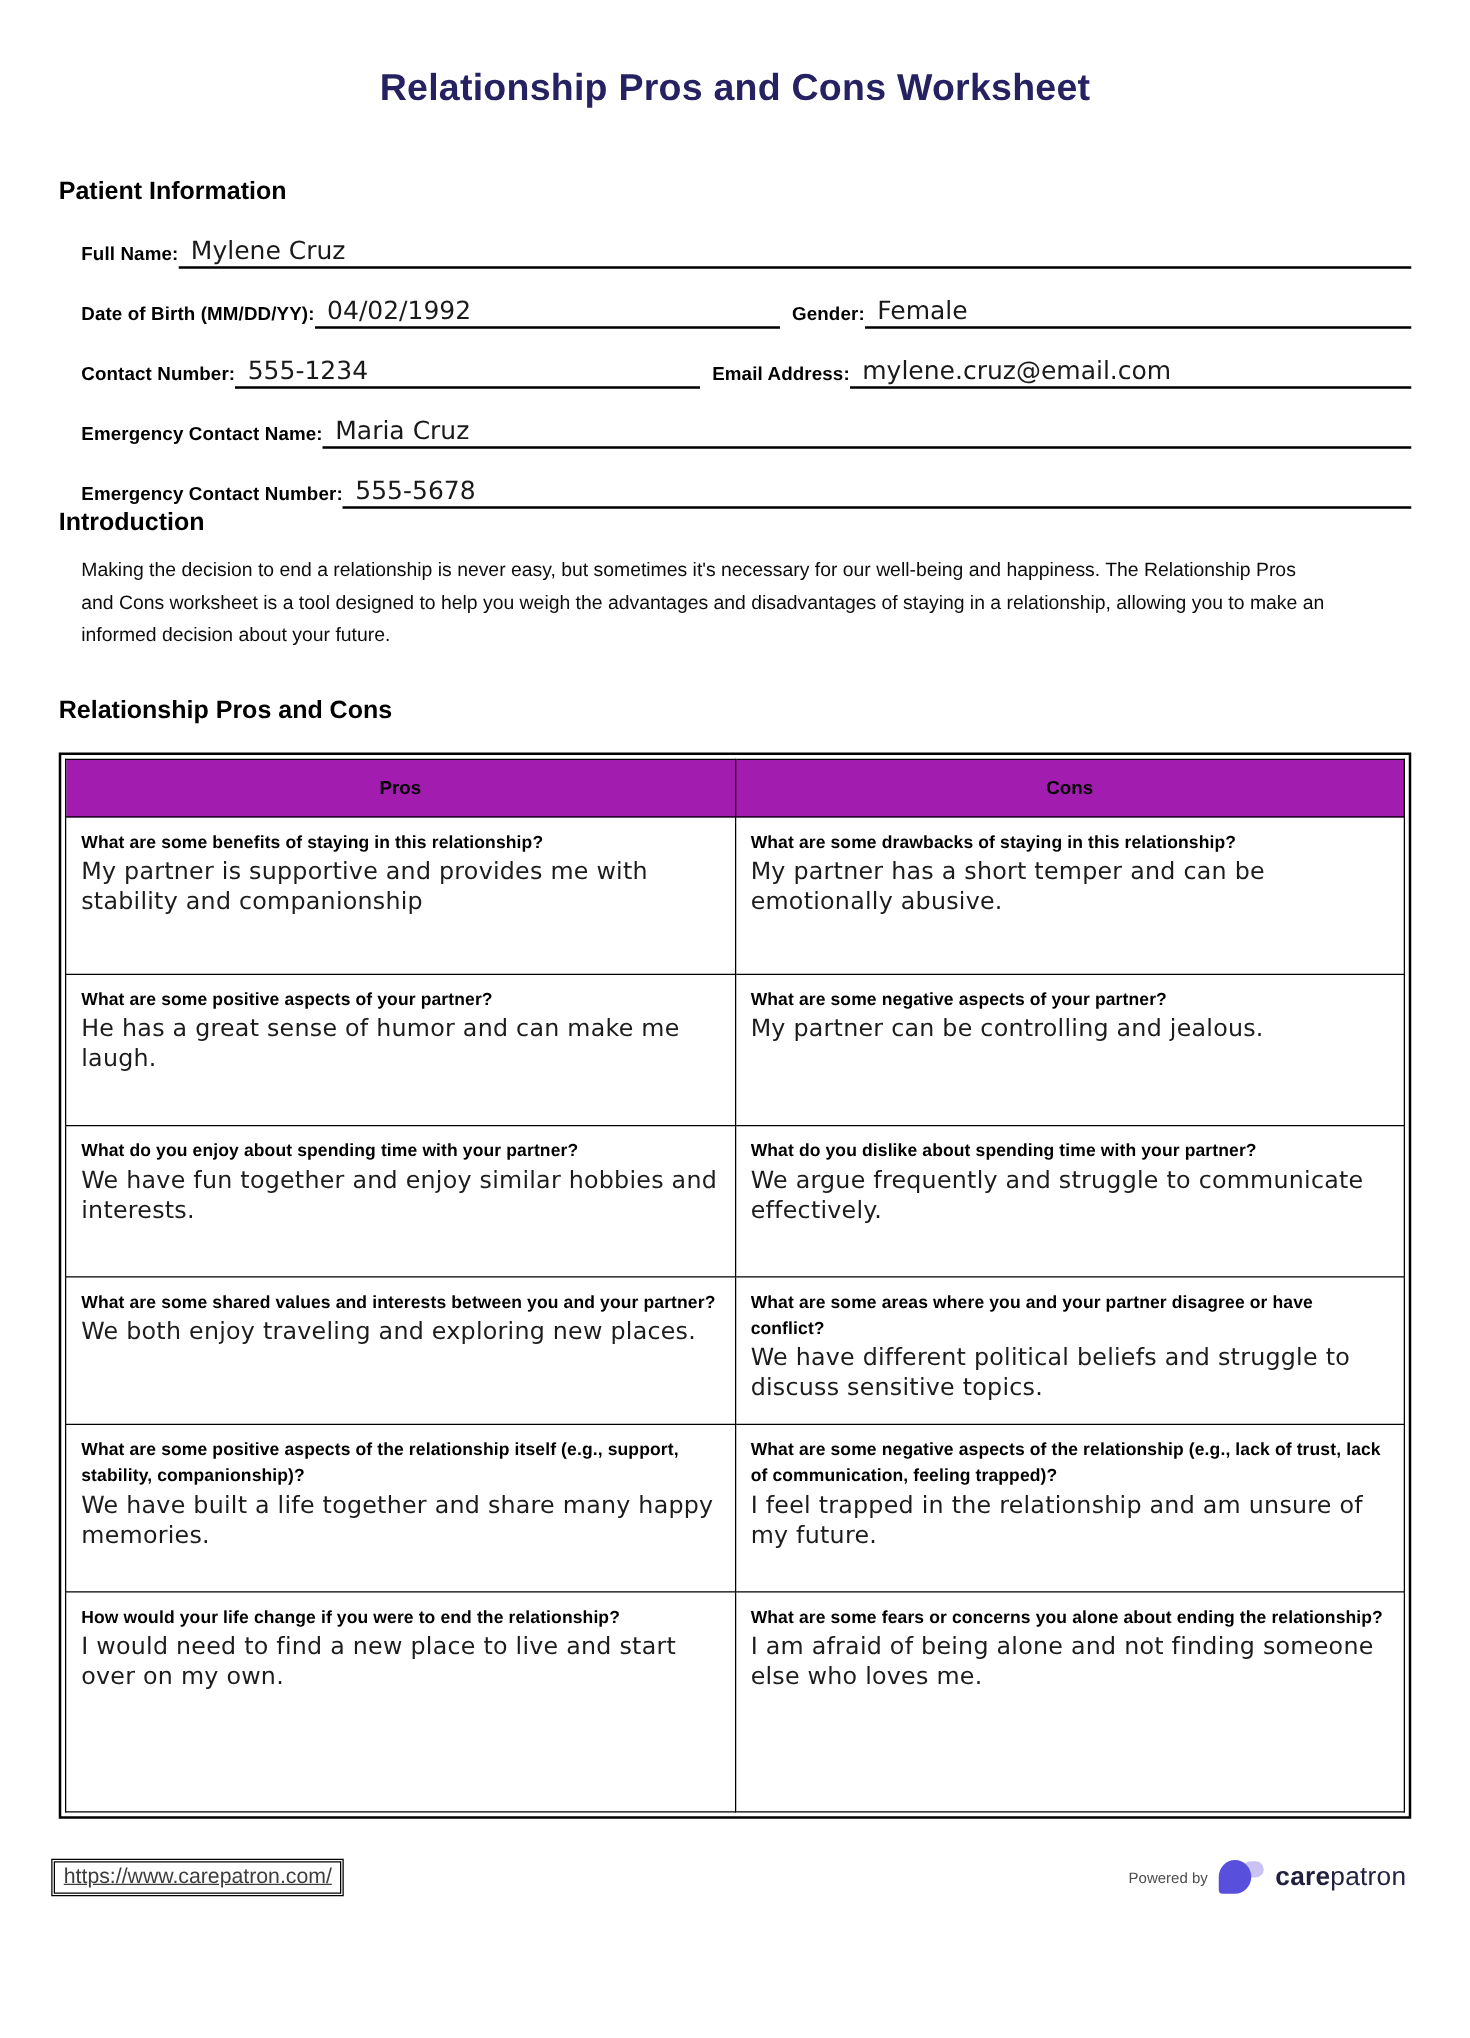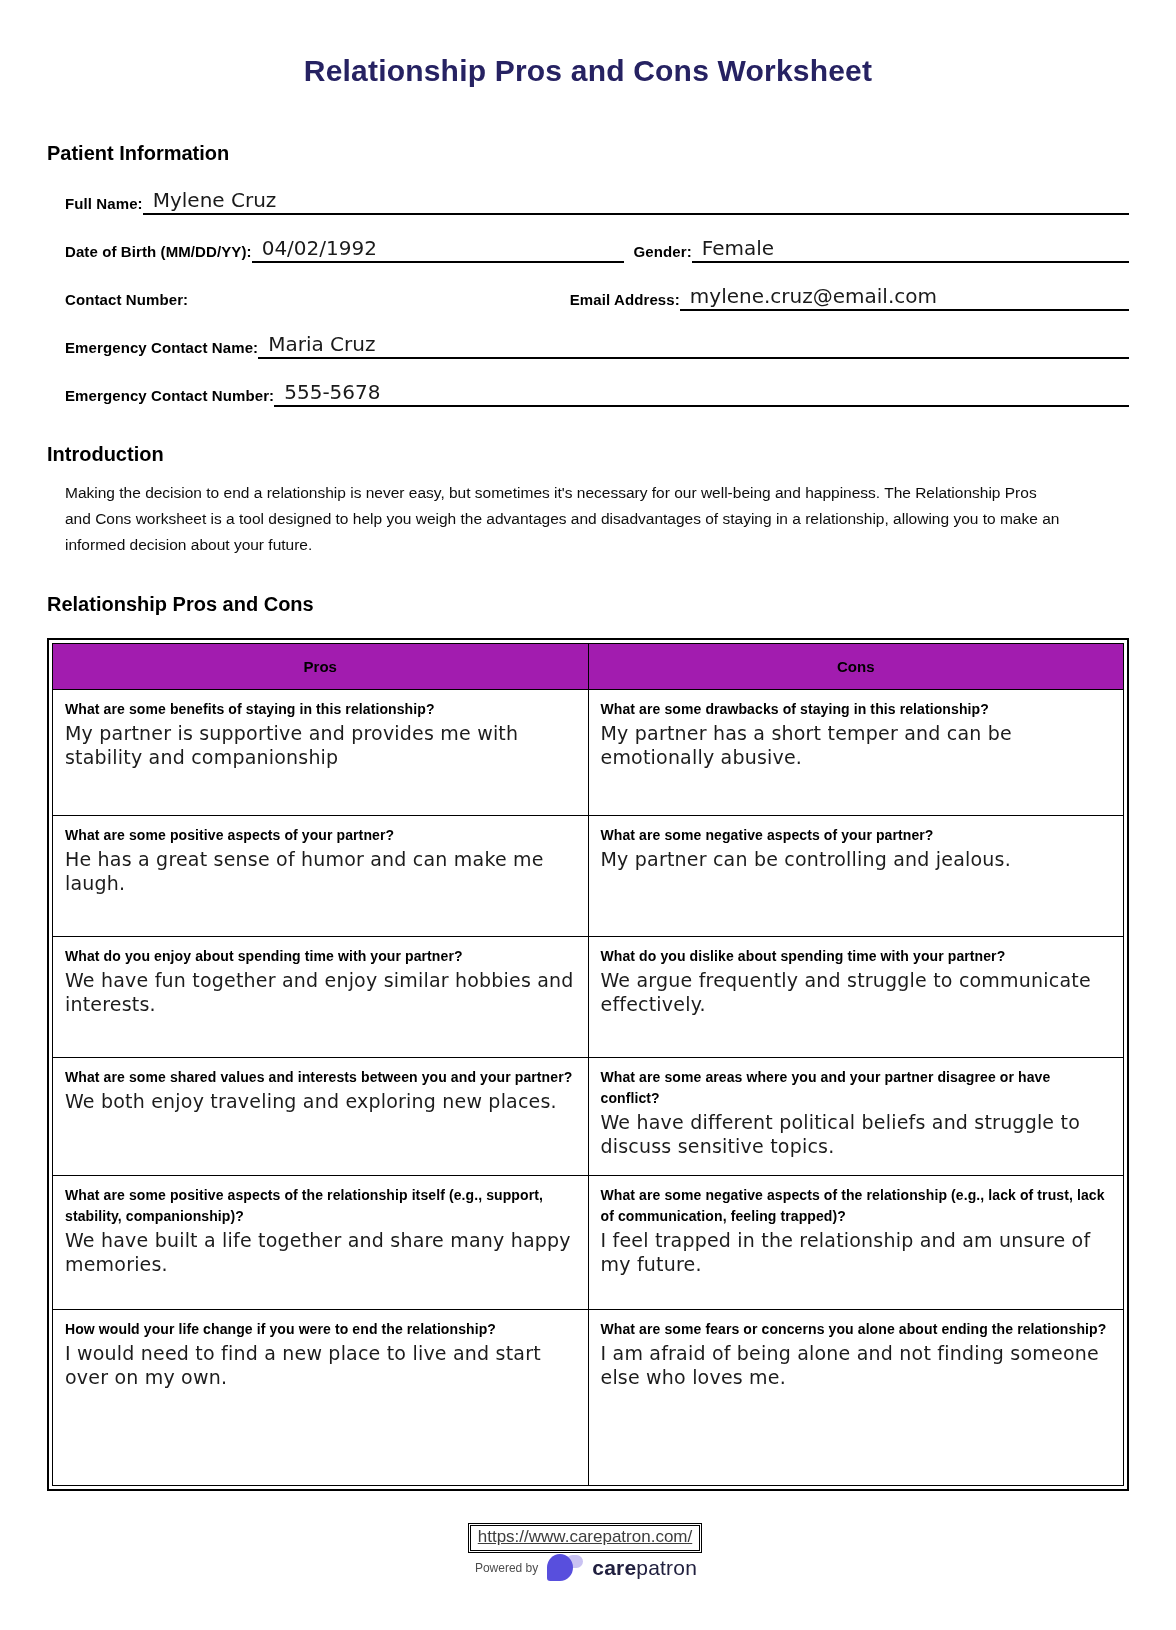--- a/index.html
+++ b/index.html
@@ -27,21 +27,21 @@
     font-weight:bold; font-size:15px; white-space:nowrap;
     padding-bottom:3px; letter-spacing:.1px;
   }
   .fvalue {
     flex:1; border-bottom:2px solid #000;
     font-family:"DejaVu Sans", sans-serif; font-size:20px;
     color:#1a1a1a; padding:0 0 1px 10px; line-height:1.15;
     white-space:nowrap; overflow:hidden;
   }
   
-  .intro-heading { margin-top:36px; }
+  .intro-heading { }
   .intro-body {
     margin:14px 0 0 18px; width:1000px;
     font-size:15.5px; line-height:1.68; color:#0d0d0d;
   }
   
   .pc-heading { margin-top:35px; }
   .tablewrap { margin-top:22px; border:2px solid #000; padding:3px; }
   table.pc { width:100%; border-collapse:collapse; table-layout:fixed; }
   table.pc th, table.pc td { border:1px solid #000; box-sizing:border-box; }
   table.pc th {
@@ -54,21 +54,20 @@
   tr.r5 td { height:134px; } tr.r6 td { height:176px; }
   .q { font-weight:bold; font-size:14px; line-height:1.5; letter-spacing:.1px; }
   .a {
     font-family:"DejaVu Sans", sans-serif; font-size:19px;
     line-height:1.27; color:#1c1c1c; letter-spacing:.2px; margin-top:1px;
   }
   
   .footer {
     margin-top:32px; display:flex; justify-content:space-between;
     align-items:center;
-    flex-direction:column;
   }
   .urlbox {
     font-size:17px; color:#3d3d3d; text-decoration:underline;
     border:3px double #000; padding:1px 7px 3px; margin-left:-6px;
     cursor:pointer;
   }
   .brand { display:flex; align-items:center; gap:9px; padding-right:4px; }
   .poweredby { font-size:12px; color:#4d4d4d; }
   .logo-icon { position:relative; width:36px; height:30px; display:inline-block; }
   .logo-piece-light {
@@ -105,20 +104,21 @@
         </div>
         <div class="fgroup g-right">
           <span class="flabel">Gender:</span>
           <span class="fvalue">Female</span>
         </div>
       </div>
 
       <div class="form-row">
         <div class="fgroup g-left-contact">
           <span class="flabel">Contact Number:</span>
+          <span class="fvalue">555-1234</span>
         </div>
         <div class="fgroup g-right">
           <span class="flabel">Email Address:</span>
           <span class="fvalue">mylene.cruz@email.com</span>
         </div>
       </div>
 
       <div class="form-row">
         <span class="flabel">Emergency Contact Name:</span>
         <span class="fvalue">Maria Cruz</span>

